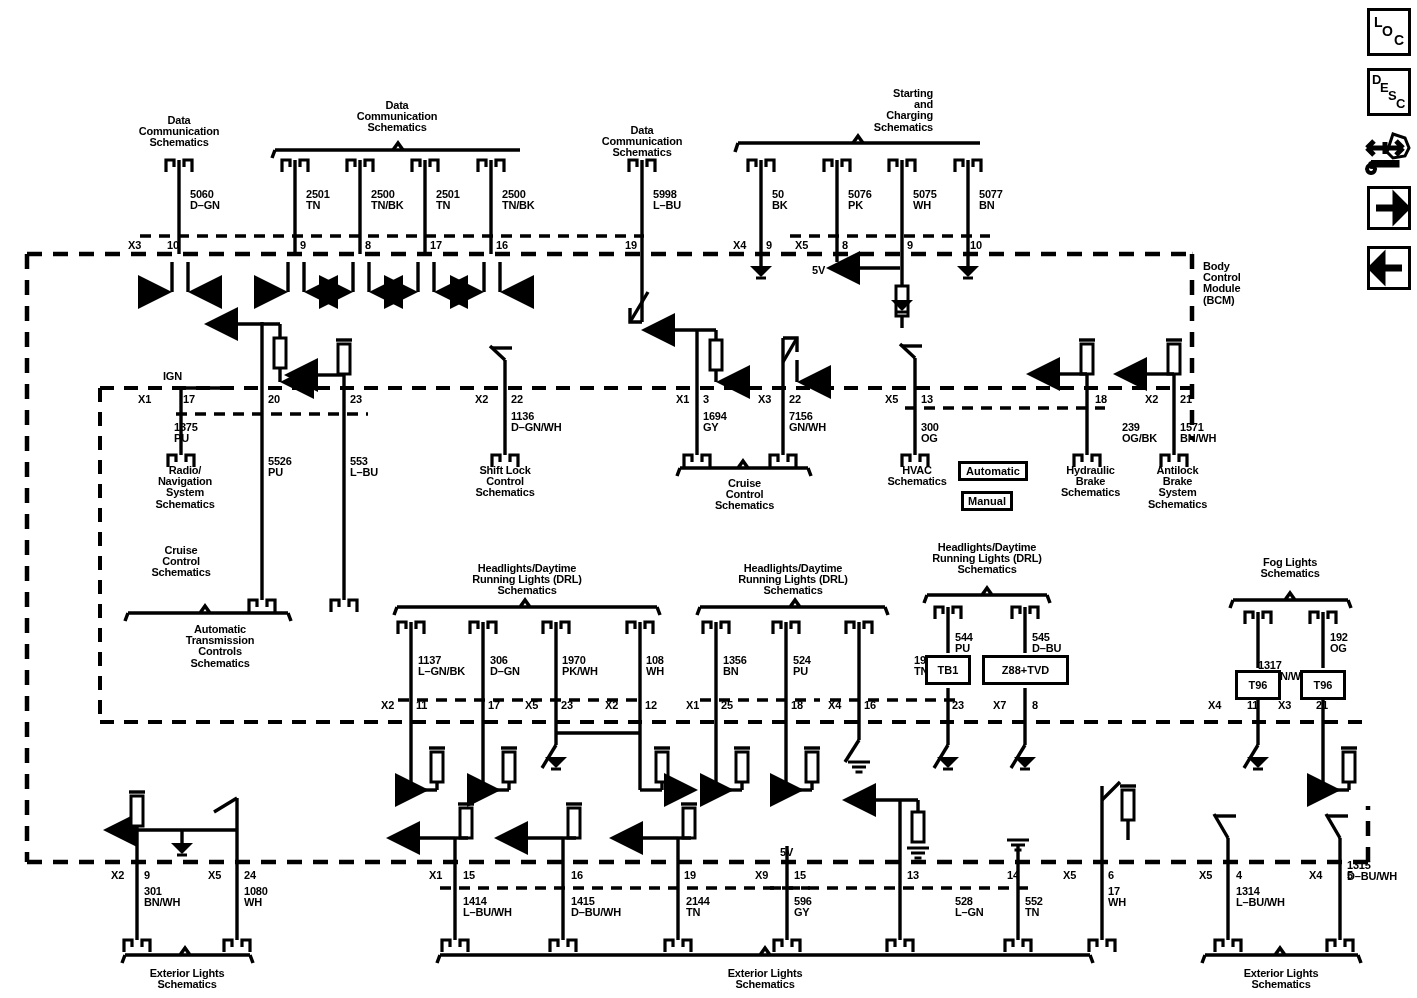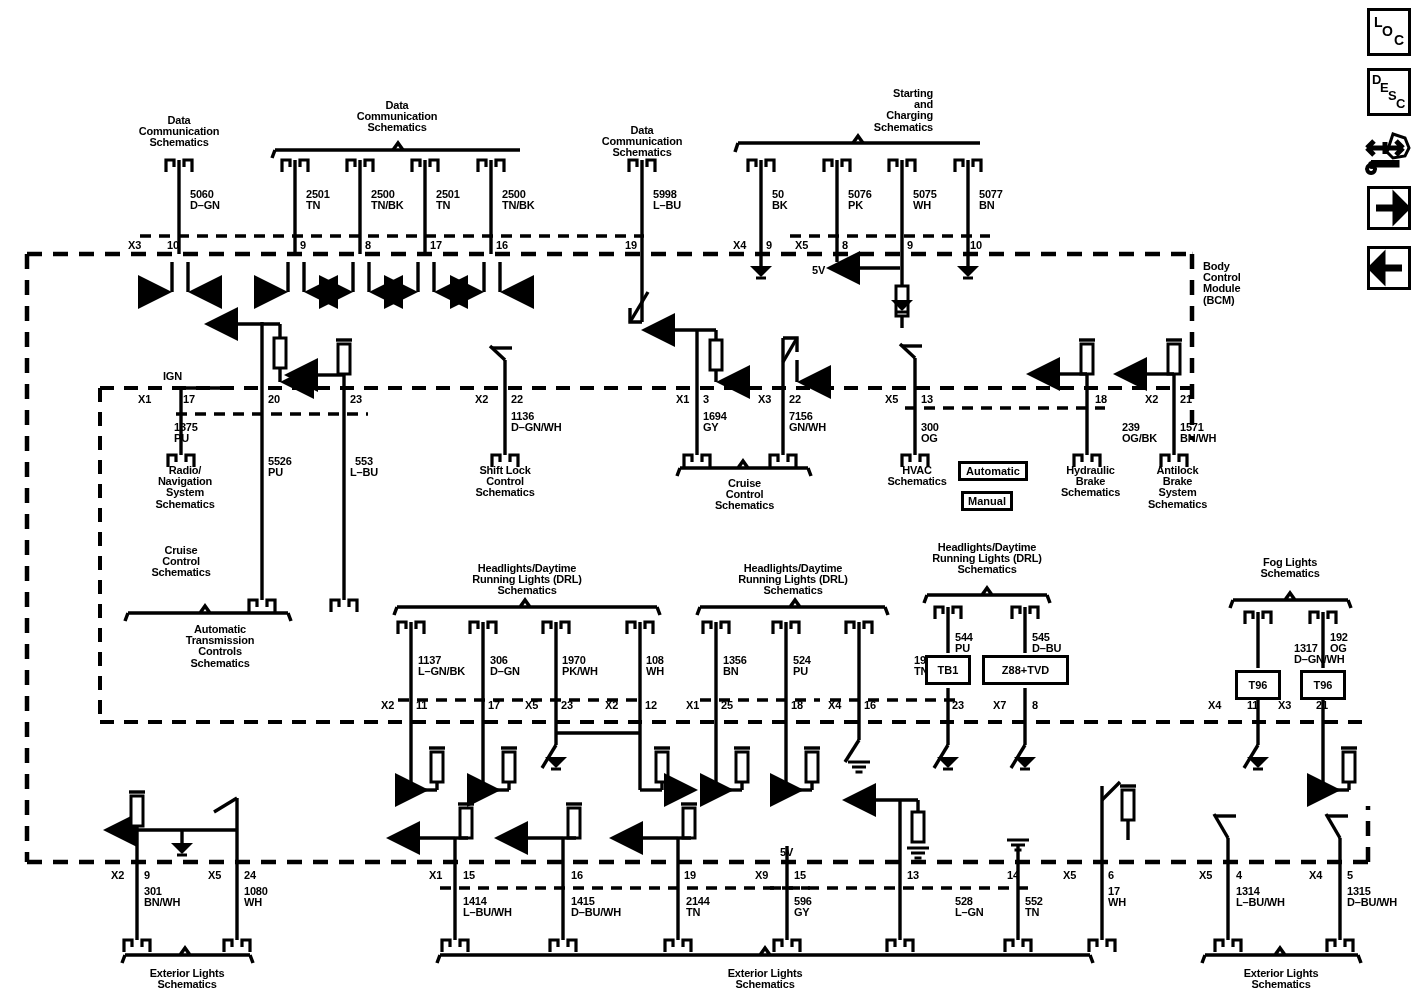--- a/index.html
+++ b/index.html
@@ -440,21 +440,21 @@
   <div class="lbl s11 l" style="left:758px;top:394px;">X3</div>
   <div class="lbl s11 l" style="left:789px;top:394px;">22</div>
   <div class="lbl s11 l" style="left:885px;top:394px;">X5</div>
   <div class="lbl s11 l" style="left:921px;top:394px;">13</div>
   <div class="lbl s11 l" style="left:1095px;top:394px;">18</div>
   <div class="lbl s11 l" style="left:1145px;top:394px;">X2</div>
   <div class="lbl s11 l" style="left:1180px;top:394px;">21</div>
 
   <div class="lbl s11 l" style="left:174px;top:422px;"><span>1375</span><br><span>PU</span></div>
   <div class="lbl s11 l" style="left:268px;top:456px;"><span>5526</span><br><span>PU</span></div>
-  <div class="lbl s11 l" style="left:350px;top:456px;text-align:center;"><span>553</span><br><span>L–BU</span></div>
+  <div class="lbl s11 l" style="left:350px;top:456px;"><span>553</span><br><span>L–BU</span></div>
   <div class="lbl s11 l" style="left:511px;top:411px;"><span>1136</span><br><span>D–GN/WH</span></div>
   <div class="lbl s11 l" style="left:703px;top:411px;"><span>1694</span><br><span>GY</span></div>
   <div class="lbl s11 l" style="left:789px;top:411px;"><span>7156</span><br><span>GN/WH</span></div>
   <div class="lbl s11 l" style="left:921px;top:422px;"><span>300</span><br><span>OG</span></div>
   <div class="lbl s11 l" style="left:1122px;top:422px;"><span>239</span><br><span>OG/BK</span></div>
   <div class="lbl s11 l" style="left:1180px;top:422px;"><span>1571</span><br><span>BN/WH</span></div>
 
   <div class="lbl s11" style="left:140px;top:465px;width:90px;">Radio/
 Navigation
 System
@@ -499,21 +499,21 @@
 
   <div class="lbl s11 l" style="left:418px;top:655px;"><span>1137</span><br><span>L–GN/BK</span></div>
   <div class="lbl s11 l" style="left:490px;top:655px;"><span>306</span><br><span>D–GN</span></div>
   <div class="lbl s11 l" style="left:562px;top:655px;"><span>1970</span><br><span>PK/WH</span></div>
   <div class="lbl s11 l" style="left:646px;top:655px;"><span>108</span><br><span>WH</span></div>
   <div class="lbl s11 l" style="left:723px;top:655px;"><span>1356</span><br><span>BN</span></div>
   <div class="lbl s11 l" style="left:793px;top:655px;"><span>524</span><br><span>PU</span></div>
   <div class="lbl s11 l" style="left:866px;top:655px;margin-left:48px;"><span>1969</span><br><span>TN/WH</span></div>
   <div class="lbl s11 l" style="left:955px;top:632px;"><span>544</span><br><span>PU</span></div>
   <div class="lbl s11 l" style="left:1032px;top:632px;"><span>545</span><br><span>D–BU</span></div>
-  <div class="lbl s11 l" style="left:1258px;top:643px;margin-left:36px;"><span>1317</span><br><span>D–GN/WH</span></div>
+  <div class="lbl s11 l" style="left:1258px;top:660px;"><span>1317</span><br><span>D–GN/WH</span></div>
   <div class="lbl s11 l" style="left:1330px;top:632px;"><span>192</span><br><span>OG</span></div>
 
   <div class="boxlabel" style="left:925px;top:655px;width:46px;height:30px;">TB1</div>
   <div class="boxlabel" style="left:982px;top:655px;width:87px;height:30px;">Z88+TVD</div>
   <div class="boxlabel" style="left:1235px;top:670px;width:46px;height:30px;">T96</div>
   <div class="boxlabel" style="left:1300px;top:670px;width:46px;height:30px;">T96</div>
 
   <div class="lbl s11 l" style="left:381px;top:700px;">X2</div>
   <div class="lbl s11 l" style="left:416px;top:700px;">11</div>
   <div class="lbl s11 l" style="left:488px;top:700px;">17</div>
@@ -558,21 +558,21 @@
   <div class="lbl s11 l" style="left:144px;top:886px;"><span>301</span><br><span>BN/WH</span></div>
   <div class="lbl s11 l" style="left:244px;top:886px;"><span>1080</span><br><span>WH</span></div>
   <div class="lbl s11 l" style="left:463px;top:896px;"><span>1414</span><br><span>L–BU/WH</span></div>
   <div class="lbl s11 l" style="left:571px;top:896px;"><span>1415</span><br><span>D–BU/WH</span></div>
   <div class="lbl s11 l" style="left:686px;top:896px;"><span>2144</span><br><span>TN</span></div>
   <div class="lbl s11 l" style="left:794px;top:896px;"><span>596</span><br><span>GY</span></div>
   <div class="lbl s11 l" style="left:907px;top:896px;margin-left:48px;"><span>528</span><br><span>L–GN</span></div>
   <div class="lbl s11 l" style="left:1025px;top:896px;"><span>552</span><br><span>TN</span></div>
   <div class="lbl s11 l" style="left:1108px;top:886px;"><span>17</span><br><span>WH</span></div>
   <div class="lbl s11 l" style="left:1236px;top:886px;"><span>1314</span><br><span>L–BU/WH</span></div>
-  <div class="lbl s11 l" style="left:1347px;top:886px;"><span>1315</span><br><span>D–BU/WH</span></div>
+  <div class="lbl s11 l" style="left:1347px;top:860px;"><span>1315</span><br><span>D–BU/WH</span></div>
 
   <div class="lbl s11" style="left:112px;top:968px;width:150px;">Exterior Lights
 Schematics</div>
   <div class="lbl s11" style="left:690px;top:968px;width:150px;">Exterior Lights
 Schematics</div>
   <div class="lbl s11" style="left:1206px;top:968px;width:150px;">Exterior Lights
 Schematics</div>
 
   <div class="navbtn" style="left:1367px;top:8px;width:44px;height:48px;">
     <svg width="38" height="42" viewBox="0 0 38 42">

